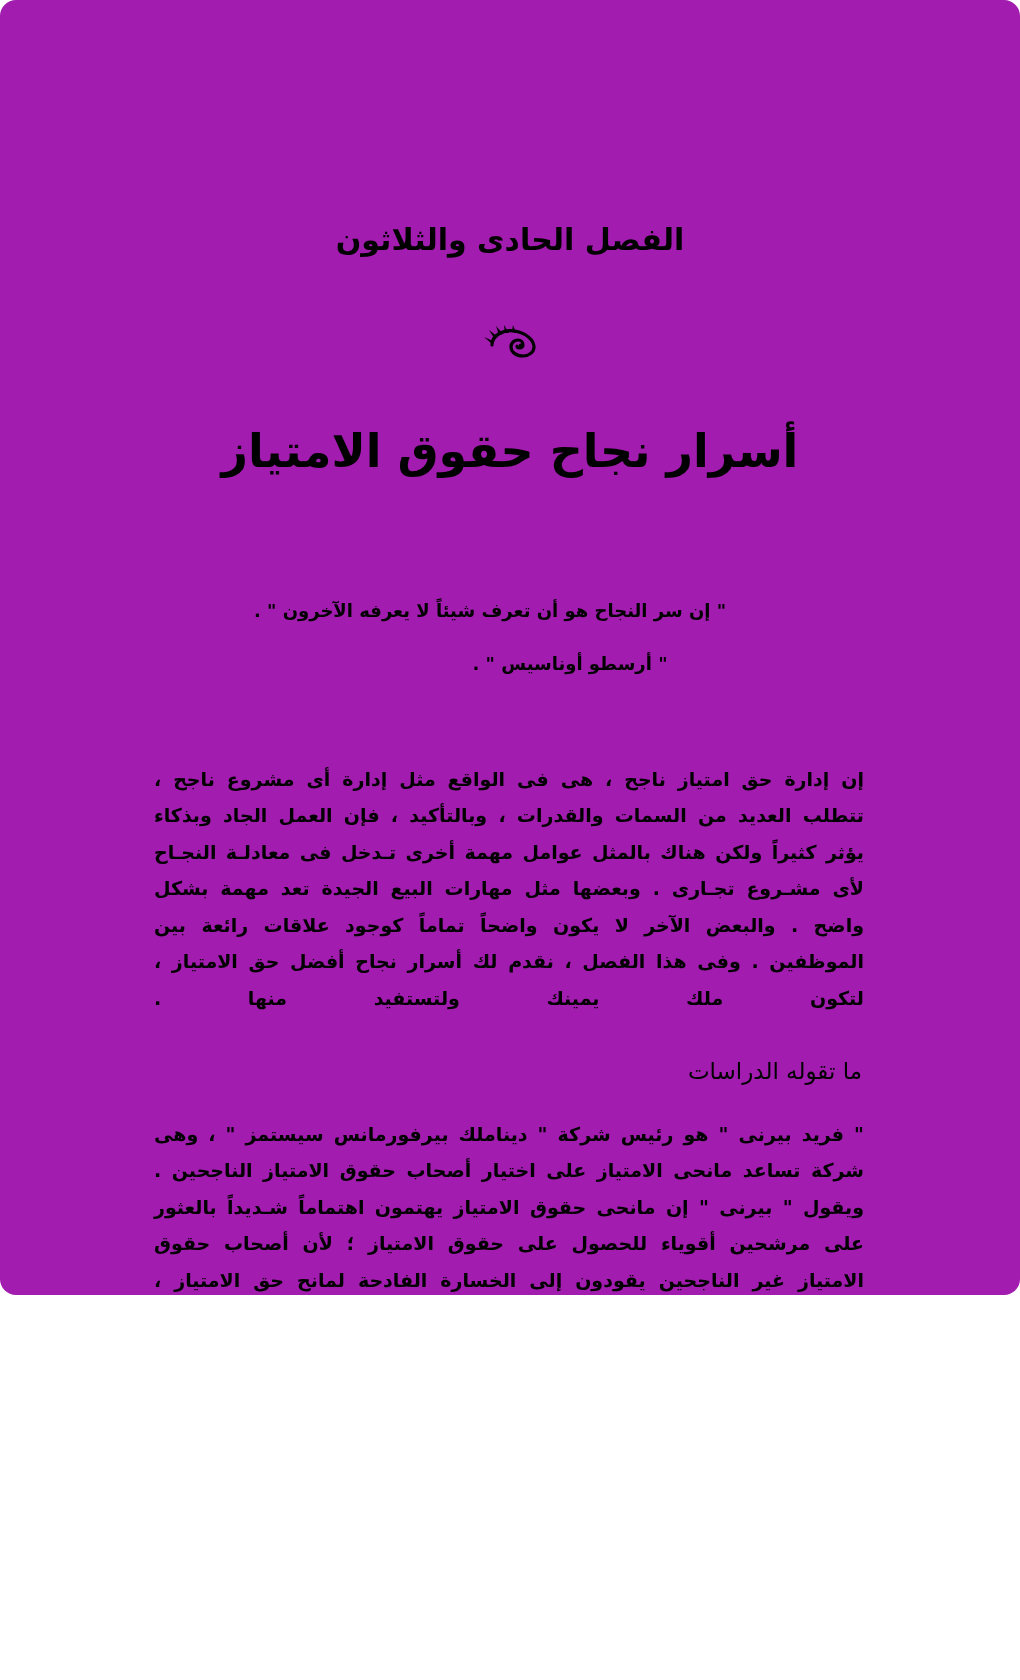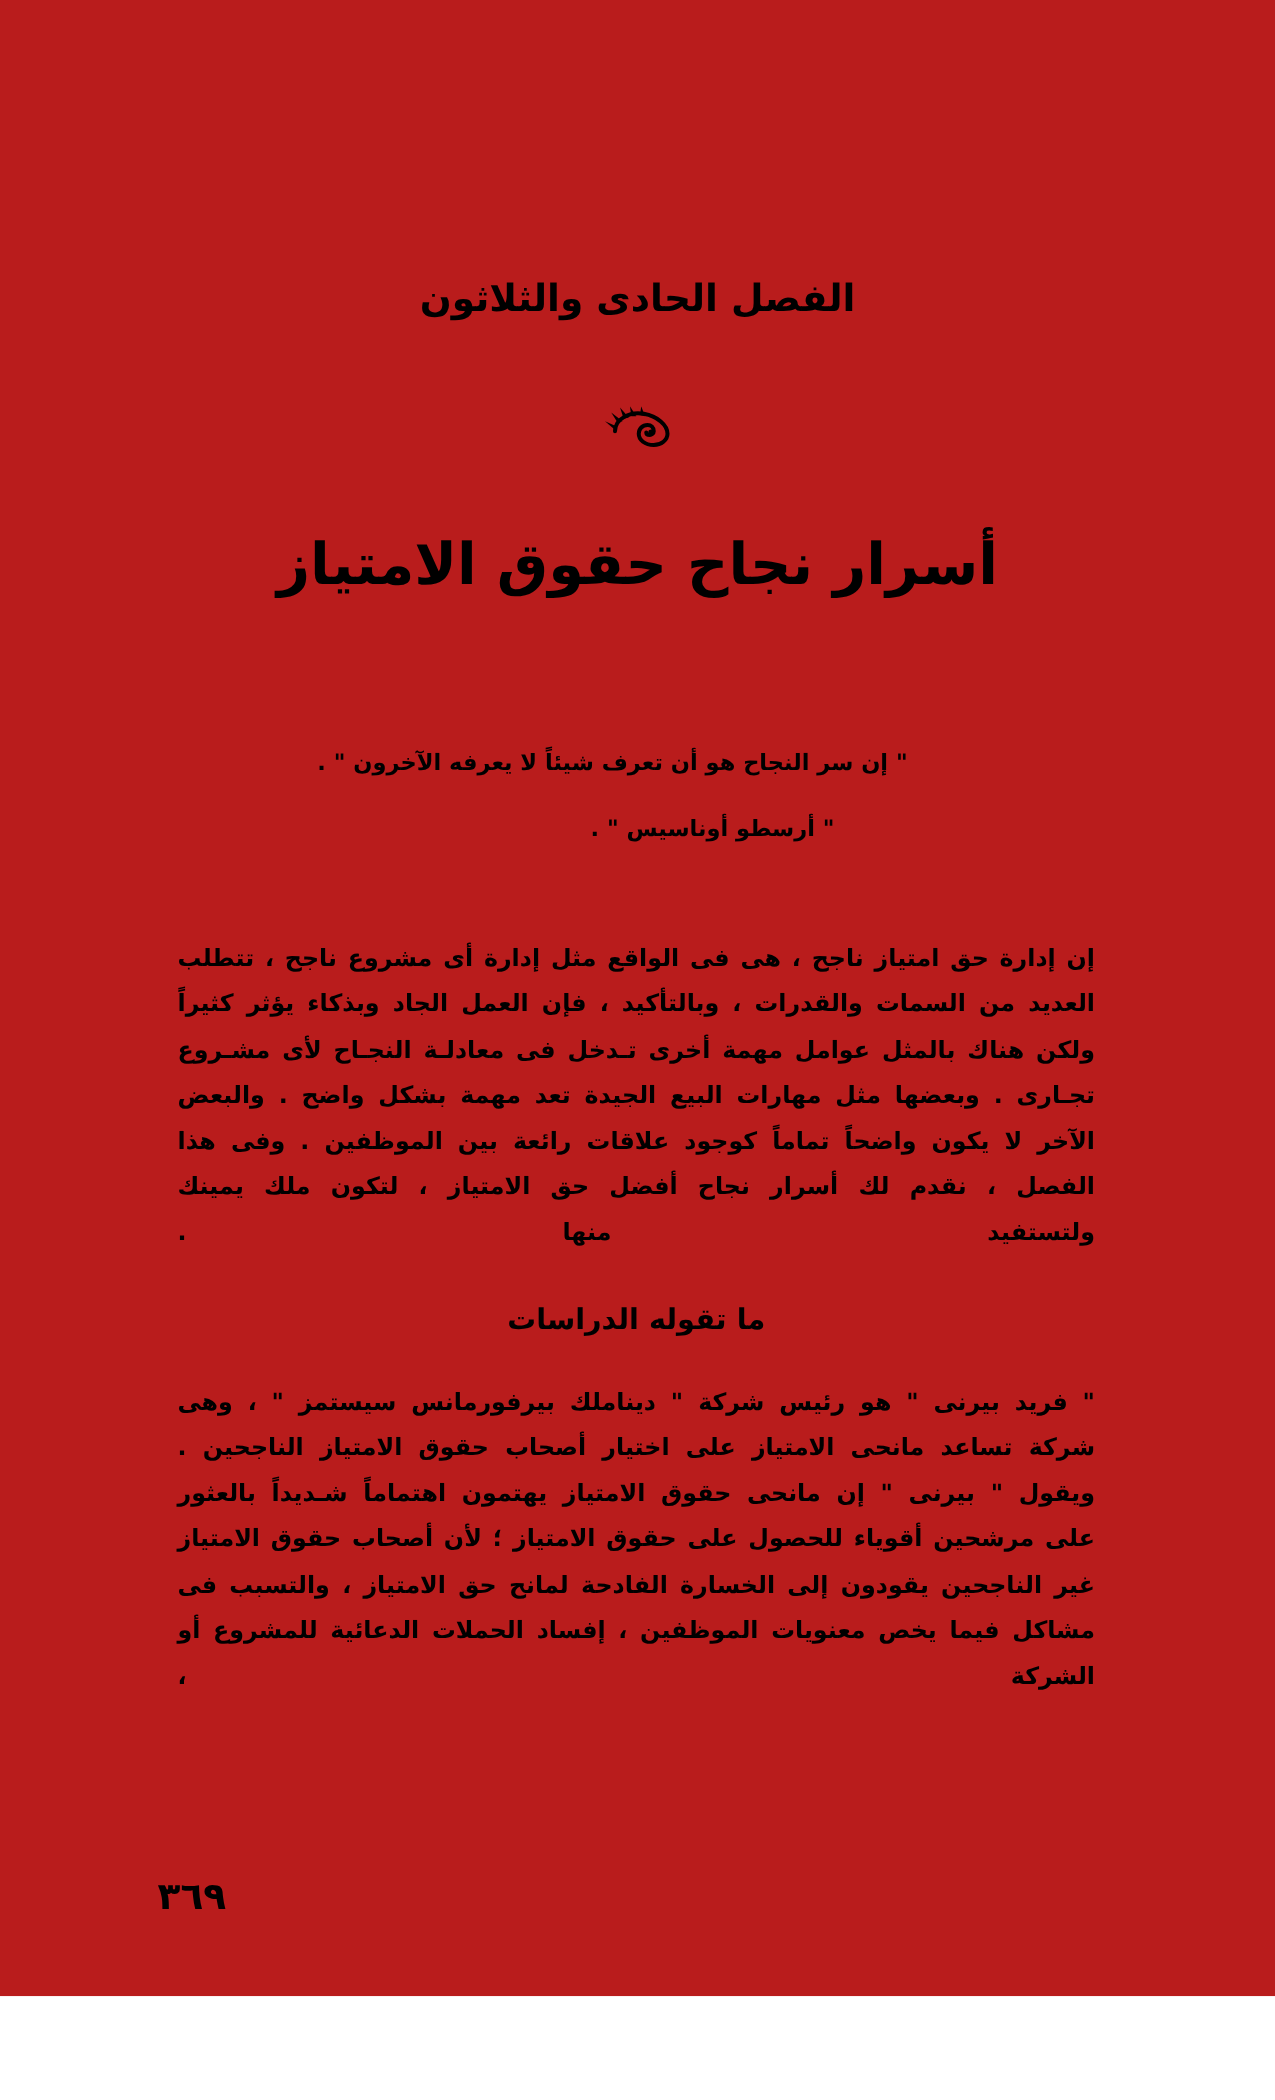--- a/index.html
+++ b/index.html
@@ -3,26 +3,27 @@
 <meta charset="utf-8">
 <style>
   html, body {
     margin: 0;
     padding: 0;
     background: #ffffff;
   }
   .page {
     position: relative;
     width: 1020px;
-    height: 1597px;
+    height: 1295px;
     margin: 0 auto;
-    background: #b91c1c;
+    background: #a21caf;
     color: #000000;
     font-family: "DejaVu Sans", "Liberation Sans", sans-serif;
     overflow: hidden;
+    border-radius: 16px;
   }
 
   
   .chapter-label {
     position: absolute;
     top: 222px;
     left: 0;
     right: 0;
     text-align: center;
     font-family: "DejaVu Sans", "Liberation Sans", sans-serif;
@@ -93,30 +94,29 @@
   }
   .para {
     font-family: "DejaVu Sans", "Liberation Sans", sans-serif;
     font-size: 19px;
     font-weight: 700;
     line-height: 1.92;
     text-align: justify;
     text-align-last: justify;
     word-spacing: 2px;
     direction: rtl;
-    margin: 4px;
+    margin: 16px;
   }
   .para.first-intro { top: 0; }
 
   .section-heading {
-    text-align: center;
     font-size: 23px;
-    font-weight: 700;
+    font-weight: 400;
     direction: rtl;
-    margin: 3px;
+    margin: 18px;
     letter-spacing: -0.5px;
   }
 
   
   .page-number {
     position: absolute;
     left: 126px;
     top: 1500px;
     font-size: 30px;
     font-weight: 700;

